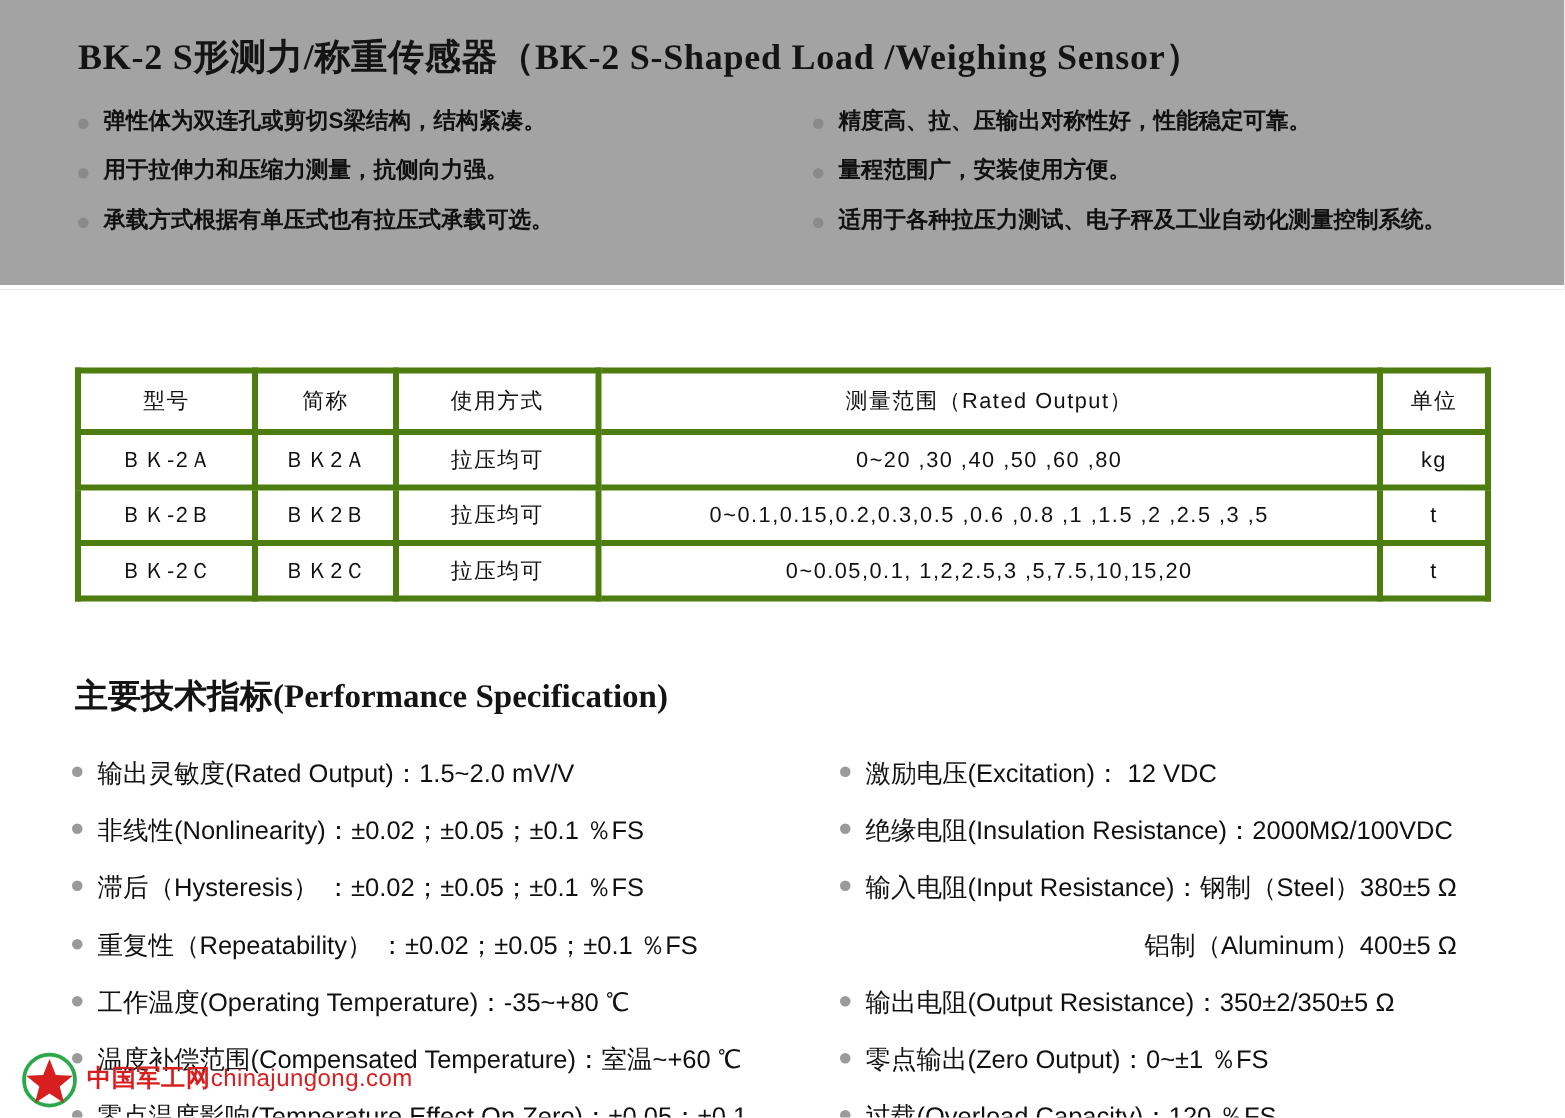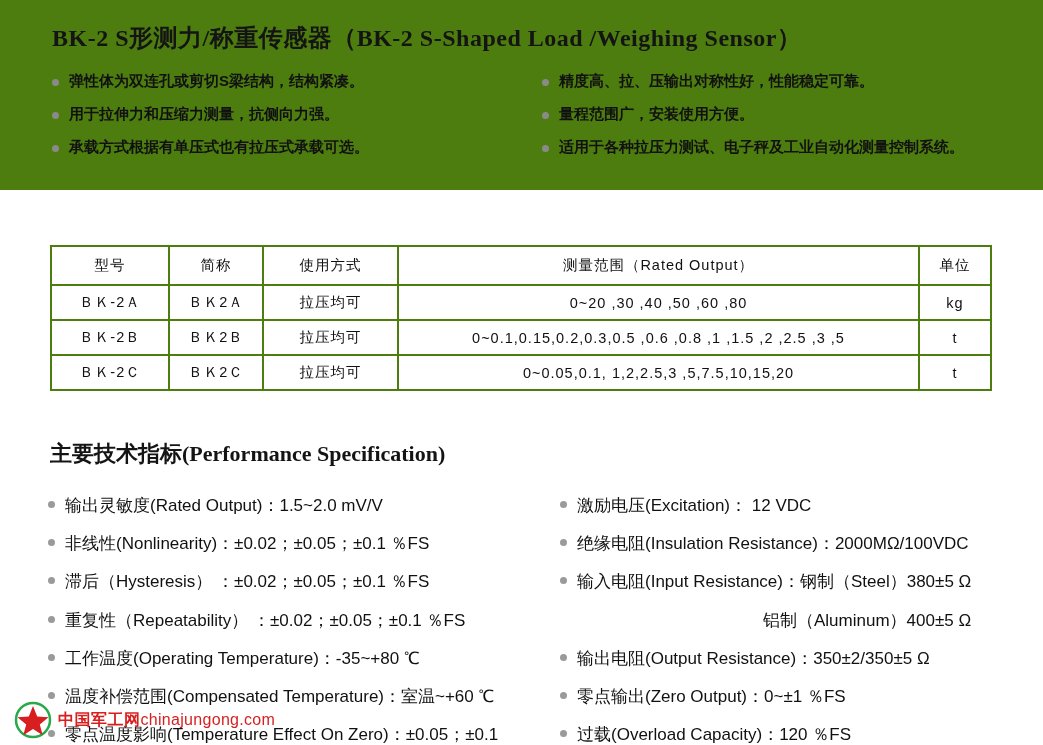--- a/index.html
+++ b/index.html
@@ -11,21 +11,21 @@
     height: 745px;
     background: #ffffff;
     font-family: "Liberation Sans", sans-serif;
     color: #1a1a1a;
     position: relative;
     overflow: hidden;
   }
 
   
   .header-band {
-    background: #4d7c0f;
+    background: #a3a3a3;
     padding: 14px 0 20px 0;
     border-bottom: 3px solid #ffffff;
   }
   .doc-title {
     font-family: "Liberation Serif", serif;
     font-weight: bold;
     font-size: 24px;
     letter-spacing: 0.5px;
     margin: 8px 0 18px 52px;
     color: #141414;
@@ -64,21 +64,21 @@
     margin: 52px 0 0 50px;
     width: 940px;
   }
   table.spec-table {
     border-collapse: collapse;
     width: 940px;
     table-layout: fixed;
   }
   table.spec-table th,
   table.spec-table td {
-    border: 2px solid #4d7c0f;
+    border: 4px solid #4d7c0f;
     text-align: center;
     font-size: 14.5px;
     padding: 7px 4px;
     color: #111;
     letter-spacing: 1px;
   }
   table.spec-table th {
     font-weight: normal;
     padding: 9px 4px;
   }

